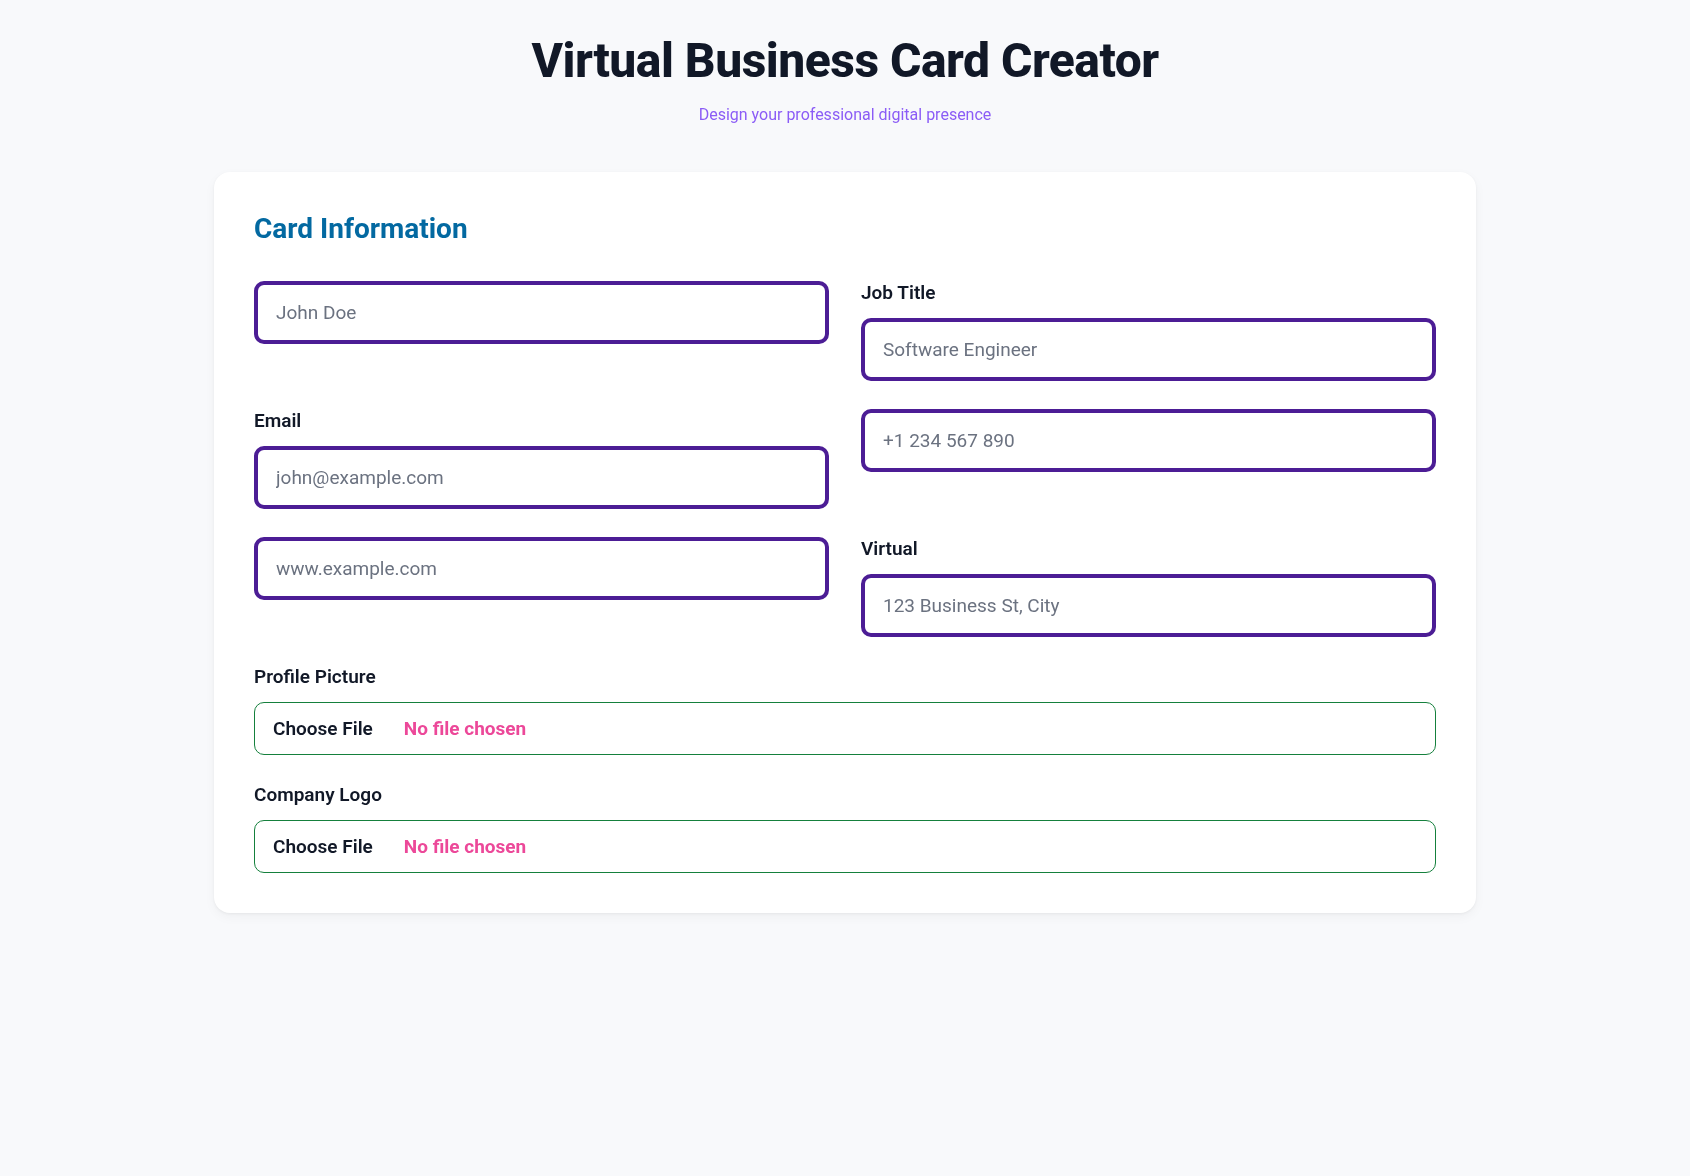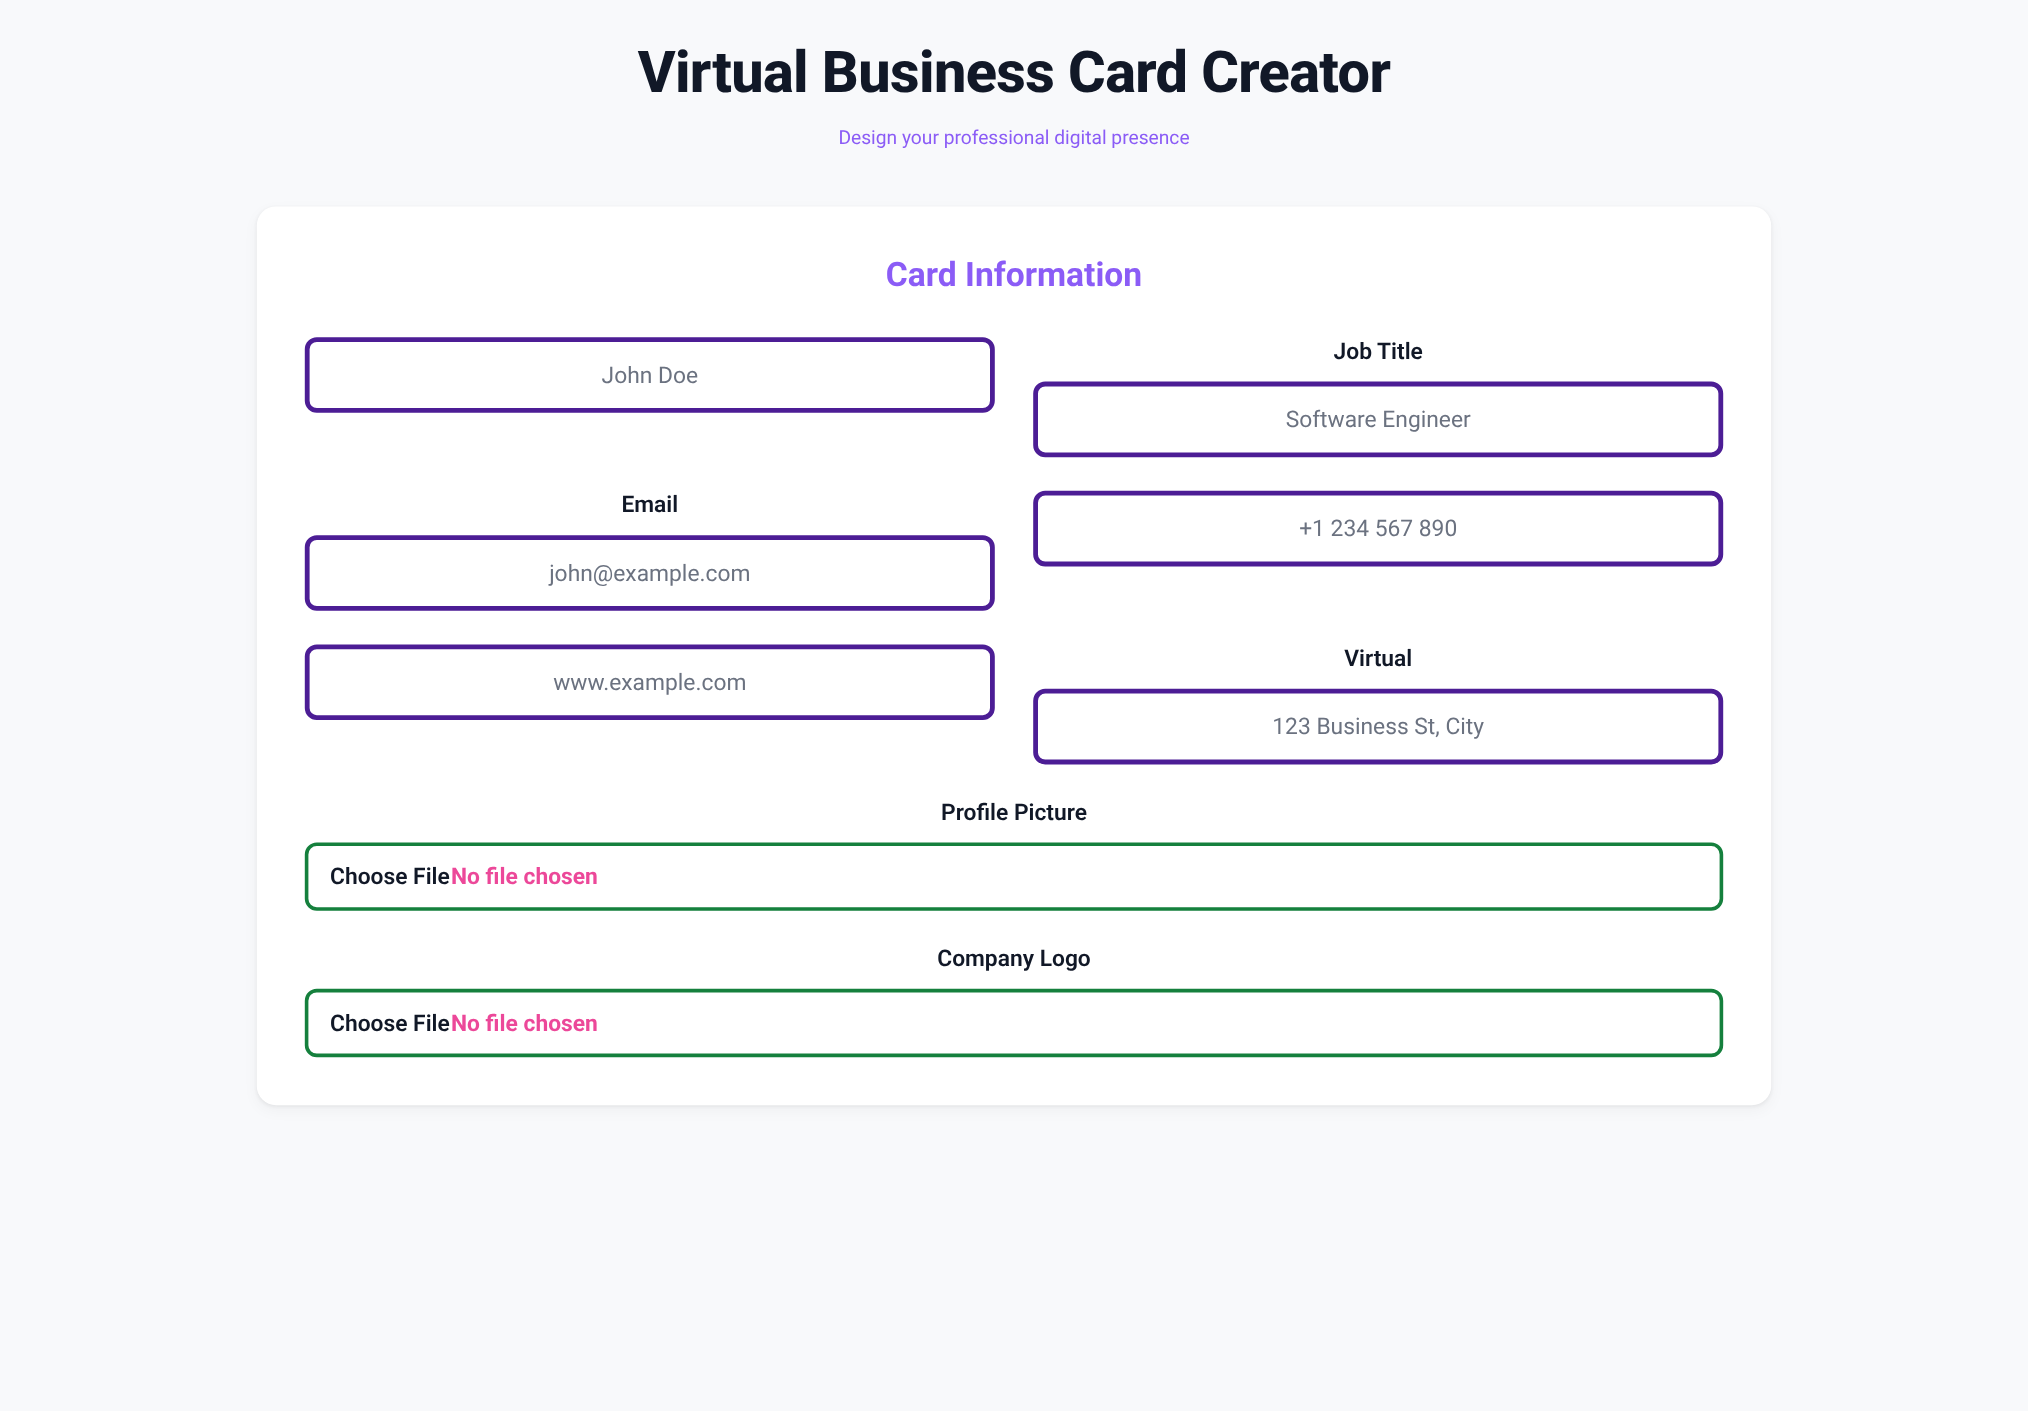--- a/index.html
+++ b/index.html
@@ -1,19 +1,18 @@
 <!DOCTYPE html>
 <html><head>
   <meta charset="utf-8">
   <style>
     * {
       margin: 0;
       padding: 0;
       box-sizing: border-box;
-      text-align: center;
     }
 
     body {
       font-family: -apple-system, BlinkMacSystemFont, 'Segoe UI', Roboto, 'Helvetica Neue', Arial, sans-serif;
       background-color: #f8f9fb;
       color: #111827;
       padding: 32px 0;
     }
 
     .container {
@@ -44,21 +43,21 @@
     .card {
       background-color: #ffffff;
       border-radius: 16px;
       box-shadow: 0 1px 3px rgba(0, 0, 0, 0.05), 0 4px 12px rgba(0, 0, 0, 0.04);
       padding: 40px;
     }
 
     .section-title {
       font-size: 28px;
       font-weight: 700;
-      color: #8b5cf6;
+      color: #0369a1;
       margin-bottom: 36px;
     }
 
     .form-grid {
       display: grid;
       grid-template-columns: 1fr 1fr;
       gap: 28px 32px;
     }
 
     .form-group {
@@ -90,25 +89,25 @@
     }
 
     .form-input::placeholder {
       color: #6b7280;
     }
 
     .file-input-wrapper {
       width: 100%;
       padding: 14px 18px;
       background-color: #ffffff;
-      border: 3px solid #15803d;
+      border: 1px solid #15803d;
       border-radius: 10px;
       display: flex;
       align-items: center;
-      gap: 1px;
+      gap: 31px;
       cursor: pointer;
     }
 
     .file-button {
       font-size: 19px;
       font-weight: 600;
       color: #111827;
       background: none;
       border: none;
       cursor: pointer;

